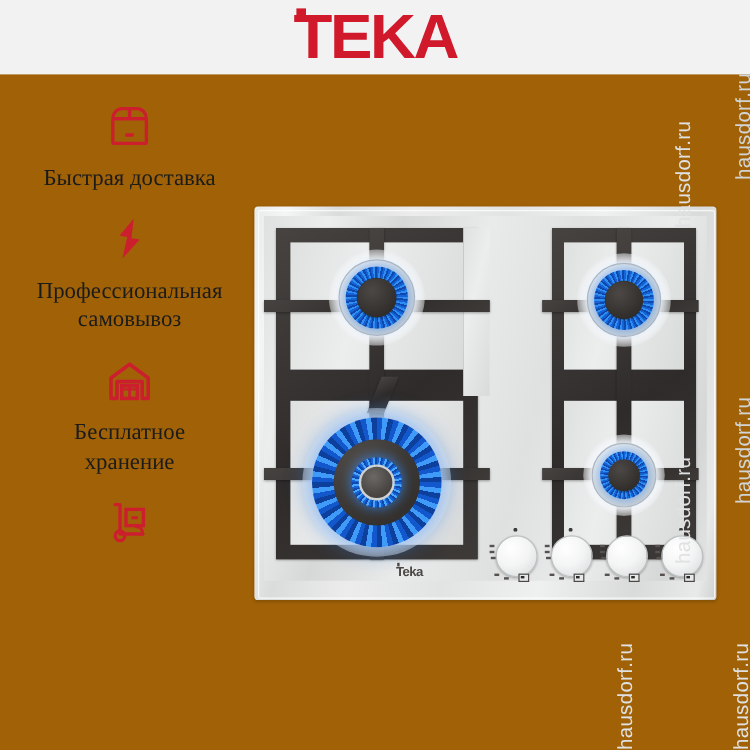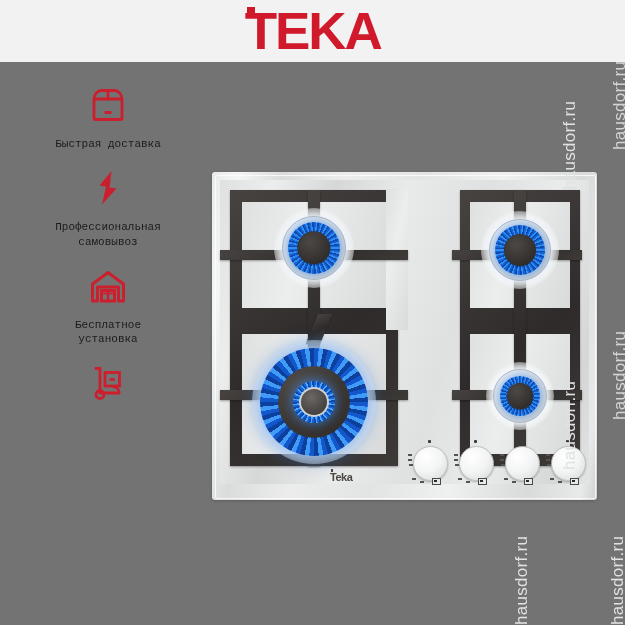--- a/index.html
+++ b/index.html
@@ -11,21 +11,21 @@
     height: 625px;
     background: #ffffff;
     font-family: "Liberation Sans", sans-serif;
     overflow: hidden;
     position: relative;
   }
   #page {
     position: relative;
     width: 625px;
     height: 625px;
-    background: #737373;
+    background: #a16207;
     overflow: hidden;
   }
 
   
   .header {
     position: absolute;
     left: 0; top: 0;
     width: 625px; height: 62px;
     background: #f2f2f2;
   }
@@ -74,22 +74,22 @@
     margin-bottom: 14px;
   }
   .feature .icon {
     display: block;
     margin: 0 auto 9px auto;
     height: 46px;
     line-height: 0;
   }
   .feature .label {
     display: block;
-    font-family: Liberation Mono, monospace;
-    font-size: 11px;
+    font-family: Liberation Serif, serif;
+    font-size: 19px;
     color: #1b1b1b;
     line-height: 1.3;
     white-space: pre-line;
   }
 
   
   .product {
     position: absolute;
     left: 212px;
     top: 172px;
@@ -357,21 +357,21 @@
     <div class="feature">
       <span class="icon">
         <svg width="46" height="46" viewBox="0 0 46 46">
           <path d="M7.5 21 L23 9.5 L38.5 21 L38.5 38 L33.5 38 L33.5 24 L12.5 24 L12.5 38 L7.5 38 Z" fill="none" stroke="#cc1f2e" stroke-width="3" stroke-linejoin="round"></path>
           <rect x="16.5" y="27.5" width="13" height="10.5" fill="none" stroke="#cc1f2e" stroke-width="3"></rect>
           <line x1="23" y1="27.5" x2="23" y2="38" stroke="#cc1f2e" stroke-width="2.4"></line>
           <line x1="16.5" y1="30.5" x2="29.5" y2="30.5" stroke="#cc1f2e" stroke-width="1.8"></line>
         </svg>
       </span>
       <span class="label">Бесплатное
-установка</span>
+хранение</span>
     </div>
 
     <div class="feature">
       <span class="icon">
         <svg width="46" height="46" viewBox="0 0 46 46">
           <path d="M11 8.5 L15 8.5 L15 33 L34 33" fill="none" stroke="#cc1f2e" stroke-width="2.8" stroke-linecap="round" stroke-linejoin="round"></path>
           <path d="M34 33 C34 29 31.5 27 28.5 27" fill="none" stroke="#cc1f2e" stroke-width="2.6" stroke-linecap="round"></path>
           <circle cx="15" cy="34.5" r="4" fill="none" stroke="#cc1f2e" stroke-width="2.8"></circle>
           <rect x="20" y="12.5" width="14.5" height="13.5" fill="none" stroke="#cc1f2e" stroke-width="2.8"></rect>
           <line x1="24.5" y1="19.5" x2="30" y2="19.5" stroke="#cc1f2e" stroke-width="2.6"></line>

